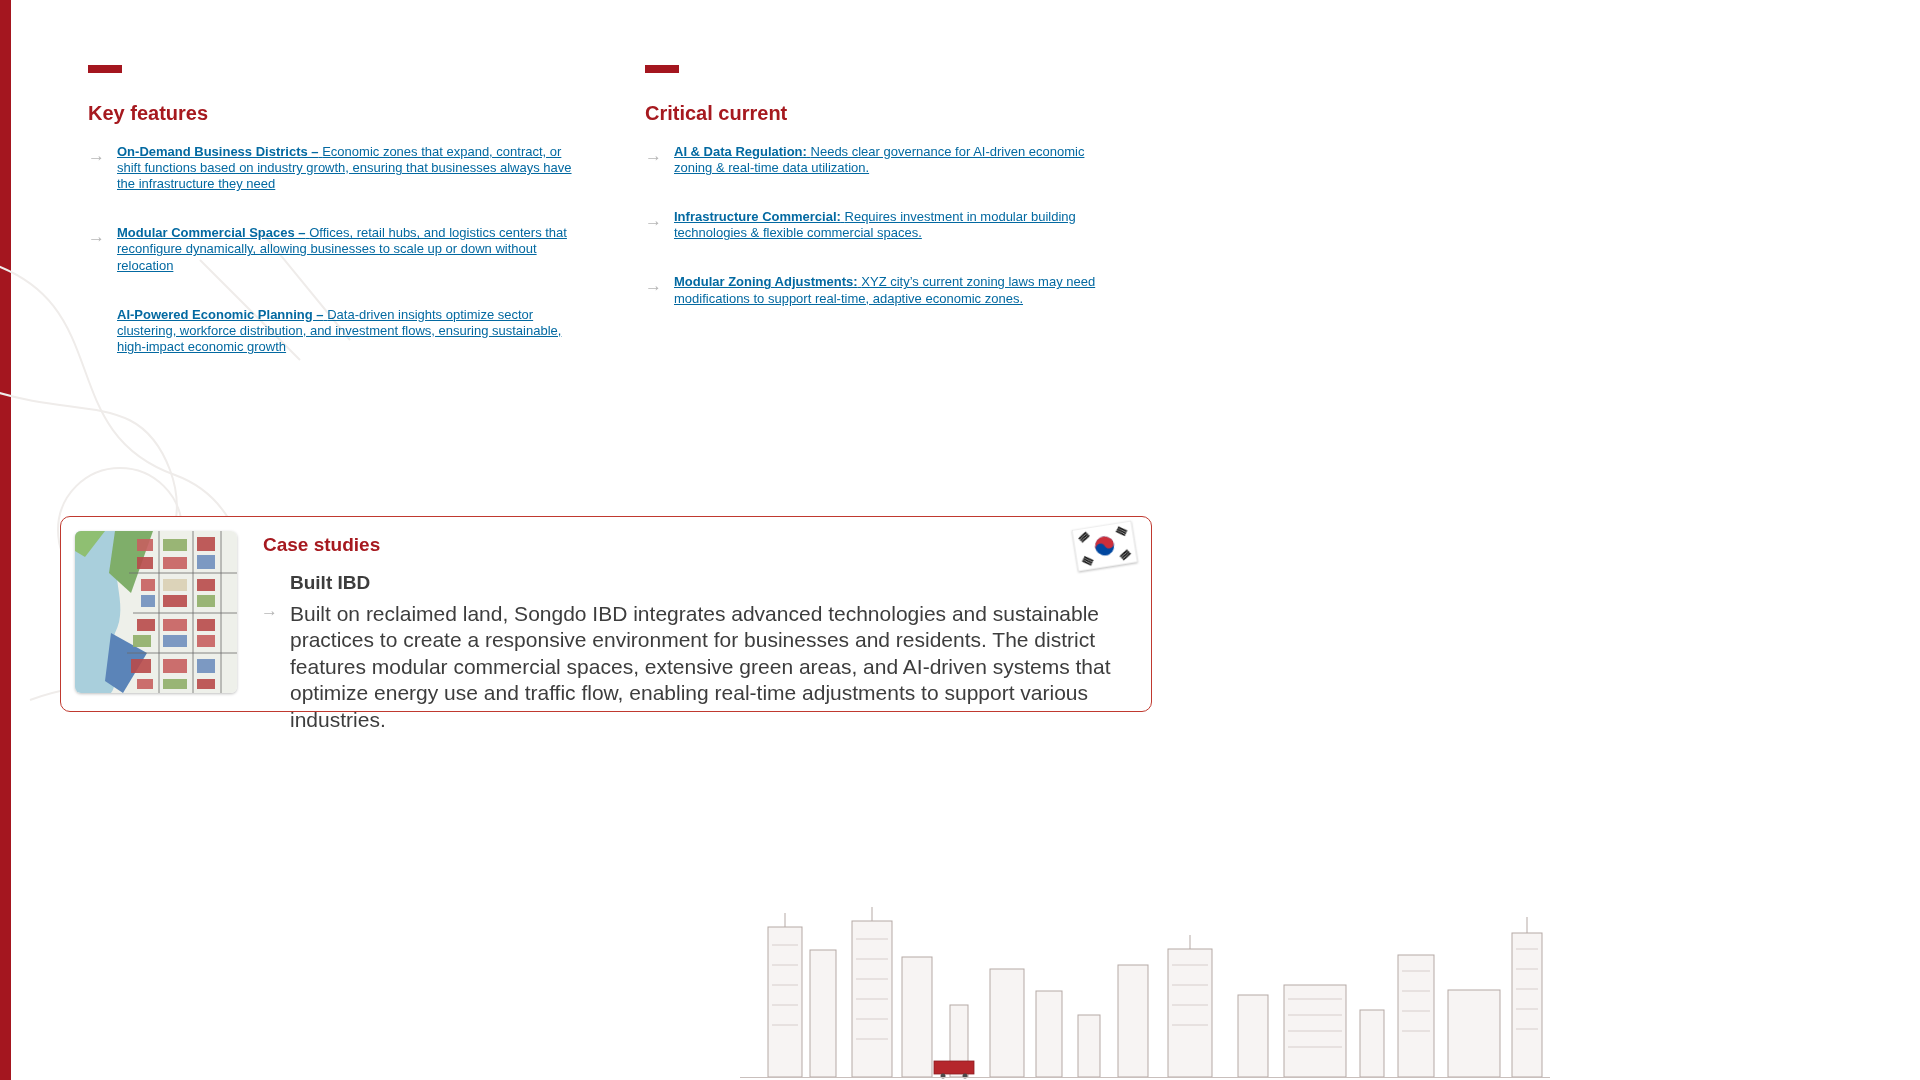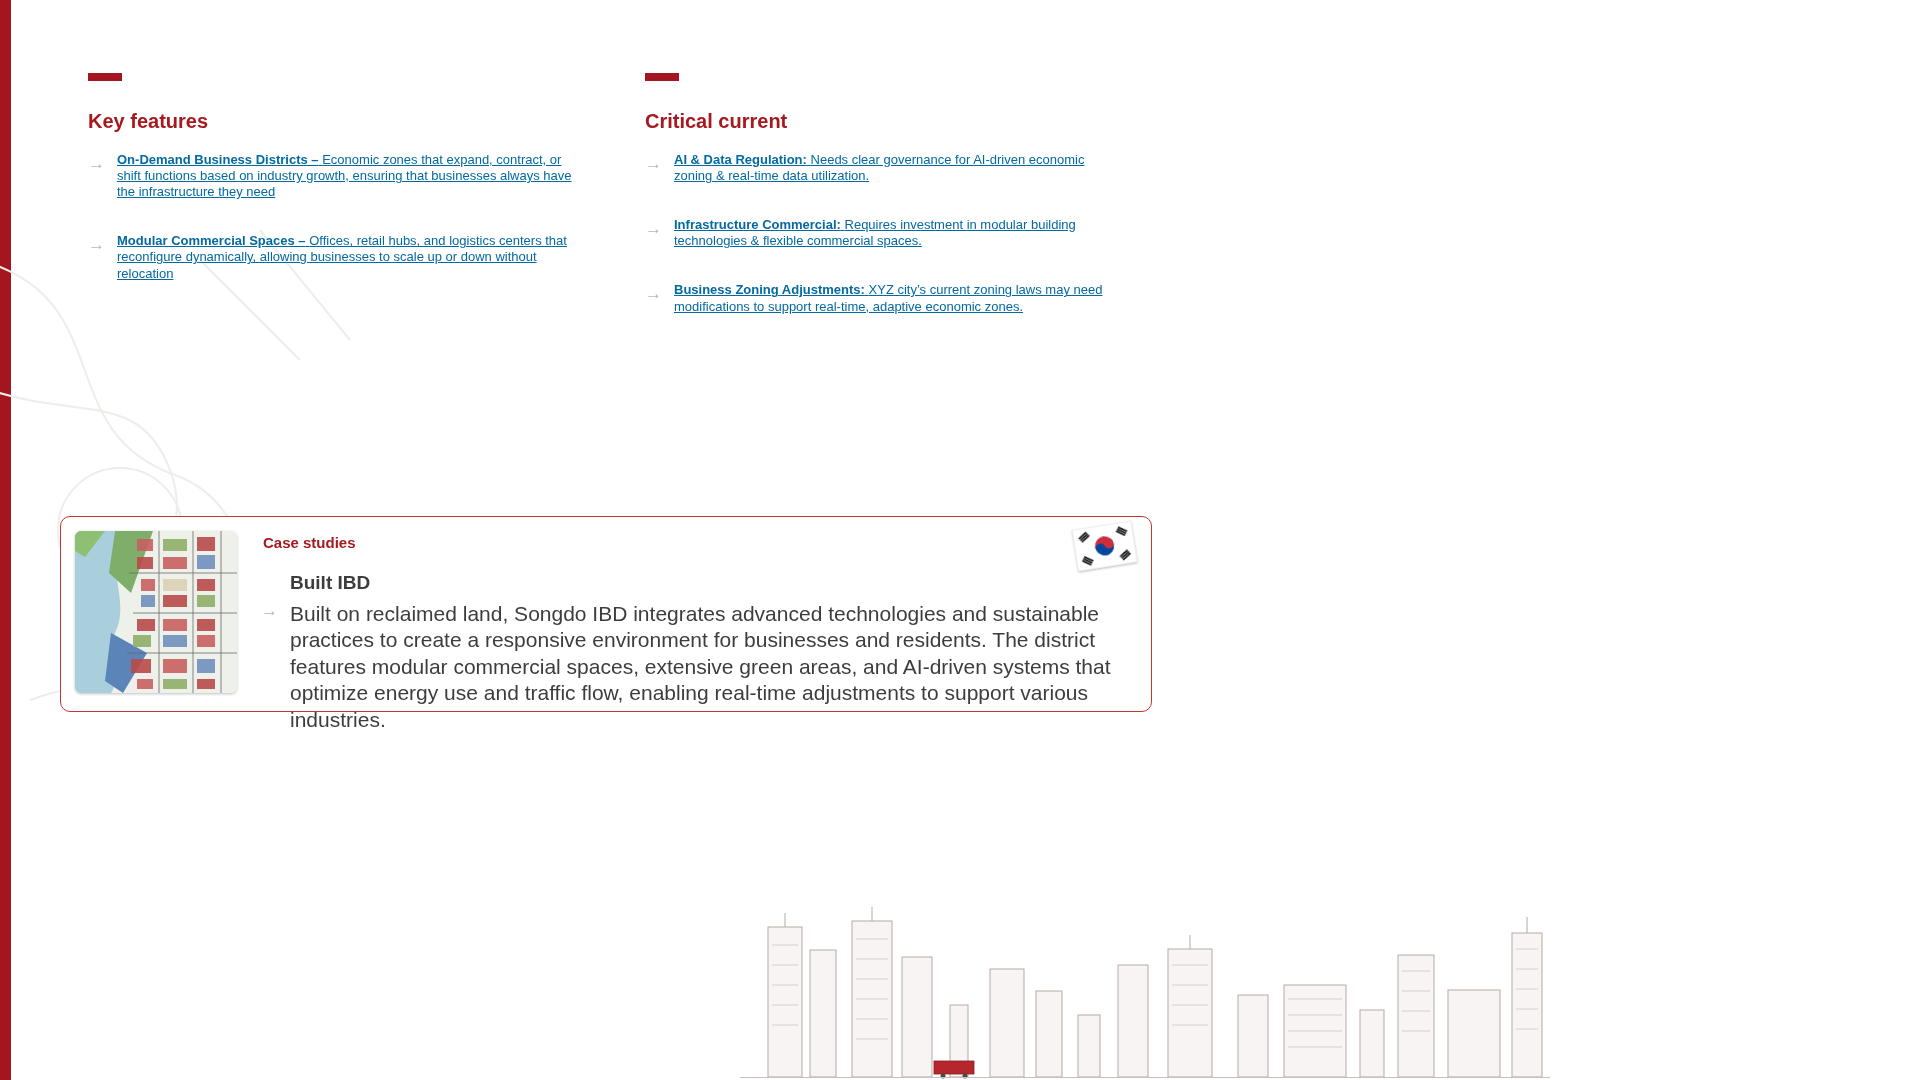--- a/index.html
+++ b/index.html
@@ -6,42 +6,42 @@
   body {
     width:1920px; height:1080px; position:relative; overflow:hidden;
     background:#ffffff; font-family:"Liberation Sans", sans-serif;
     color:#3d3d3d;
   }
   .edge-bar { position:absolute; left:0; top:0; width:11px; height:1080px; background:#a4161f; }
 
   .bg-doodle { position:absolute; left:0; top:140px; pointer-events:none; }
   .skyline { position:absolute; left:740px; bottom:0; pointer-events:none; }
 
-  .col { position:absolute; top:73px; }
+  .col { position:absolute; top:65px; }
   .col-1 { left:88px; width:500px; }
   .col-2 { left:645px; width:470px; }
 
   .dash { width:34px; height:8px; background:#a4161f; }
   .section-title { color:#a6191f; font-size:20px; font-weight:bold; margin:29px 0 19px 0; }
 
   .item { display:flex; margin-bottom:33px; }
   .item .arrow { flex:none; width:29px; color:#b6b6b6; font-size:17px; padding-top:2px; }
   .item .spacer { flex:none; width:29px; }
   .item .body { font-size:13px; line-height:1.24; color:#0369a1;text-decoration:underline; }
   .lead { font-weight:bold; }
 
   .case-box {
     position:absolute; left:60px; top:516px; width:1090px; height:194px;
     border:1.5px solid #c0392f; border-radius:10px; background:#fff;
   }
   .case-thumb {
     position:absolute; left:14px; top:14px; width:162px; height:162px;
     border-radius:6px; overflow:hidden; box-shadow:0 1px 3px rgba(0,0,0,.25);
   }
-  .case-title { position:absolute; left:202px; top:17px; color:#a6191f; font-size:15px; font-weight:bold; }
+  .case-title { position:absolute; left:202px; top:17px; color:#a6191f; font-size:19px; font-weight:bold; }
   .case-name  { position:absolute; left:229px; top:55px; font-size:19px; font-weight:bold; color:#3d3d3d; }
   .case-arrow { position:absolute; left:200px; top:84px; color:#b6b6b6; font-size:17px; }
   .case-text  { position:absolute; left:229px; top:84px; width:840px; font-size:21px; line-height:1.26; color:#3d3d3d; }
   .case-flag  { position:absolute; right:16px; top:8px; transform:rotate(-9deg); filter:drop-shadow(0 1px 1px rgba(0,0,0,.25)); }
 </style>
 </head>
 <body>
 
 <div class="slide">
 
@@ -64,39 +64,43 @@
     <div class="item">
       <span class="arrow">→</span>
       <span class="body"><span class="lead">On-Demand Business Districts –</span> <span>Economic zones that expand, contract, or shift functions based on industry growth, ensuring that businesses always have the infrastructure they need</span></span>
     </div>
 
     <div class="item">
       <span class="arrow">→</span>
       <span class="body"><span class="lead">Modular Commercial Spaces –</span> <span>Offices, retail hubs, and logistics centers that reconfigure dynamically, allowing businesses to scale up or down without relocation</span></span>
     </div>
 
+    <div class="item">
+      <span class="spacer"></span>
+      <span class="body"><span class="lead">AI-Powered Economic Planning –</span> <span>Data-driven insights optimize sector clustering, workforce distribution, and investment flows, ensuring sustainable, high-impact economic growth</span></span>
+    </div>
   </div>
 
   <div class="col col-2">
     <div class="dash"></div>
     <div class="section-title">Critical current</div>
 
     <div class="item">
       <span class="arrow">→</span>
       <span class="body"><span class="lead">AI &amp; Data Regulation:</span> <span>Needs clear governance for AI-driven economic zoning &amp; real-time data utilization.</span></span>
     </div>
 
     <div class="item">
       <span class="arrow">→</span>
       <span class="body"><span class="lead">Infrastructure Commercial:</span> <span>Requires investment in modular building technologies &amp; flexible commercial spaces.</span></span>
     </div>
 
     <div class="item">
       <span class="arrow">→</span>
-      <span class="body"><span class="lead">Business Zoning Adjustments:</span> <span>XYZ city’s current zoning laws may need modifications to support real-time, adaptive economic zones.</span></span>
+      <span class="body"><span class="lead">Modular Zoning Adjustments:</span> <span>XYZ city’s current zoning laws may need modifications to support real-time, adaptive economic zones.</span></span>
     </div>
   </div>
 
   <div class="case-box">
 
     <div class="case-thumb">
       <svg width="162" height="162" viewBox="0 0 162 162">
         <rect width="162" height="162" fill="#eef0ea"></rect>
         <path d="M0 0 H46 C 30 40, 56 72, 40 102 C 30 132, 46 150, 36 162 H0 Z" fill="#a9cfdc"></path>
         <polygon points="40,0 78,0 56,62 34,42" fill="#7fae6a"></polygon>

